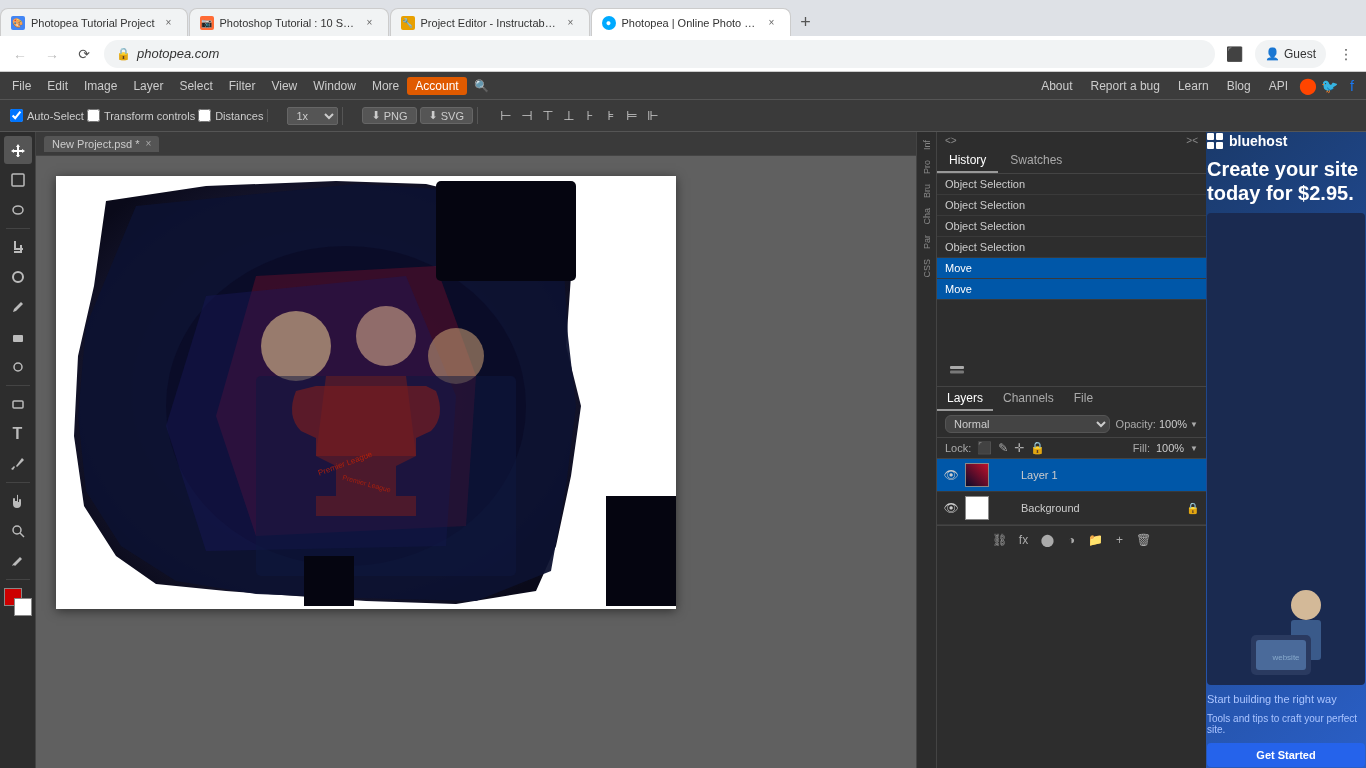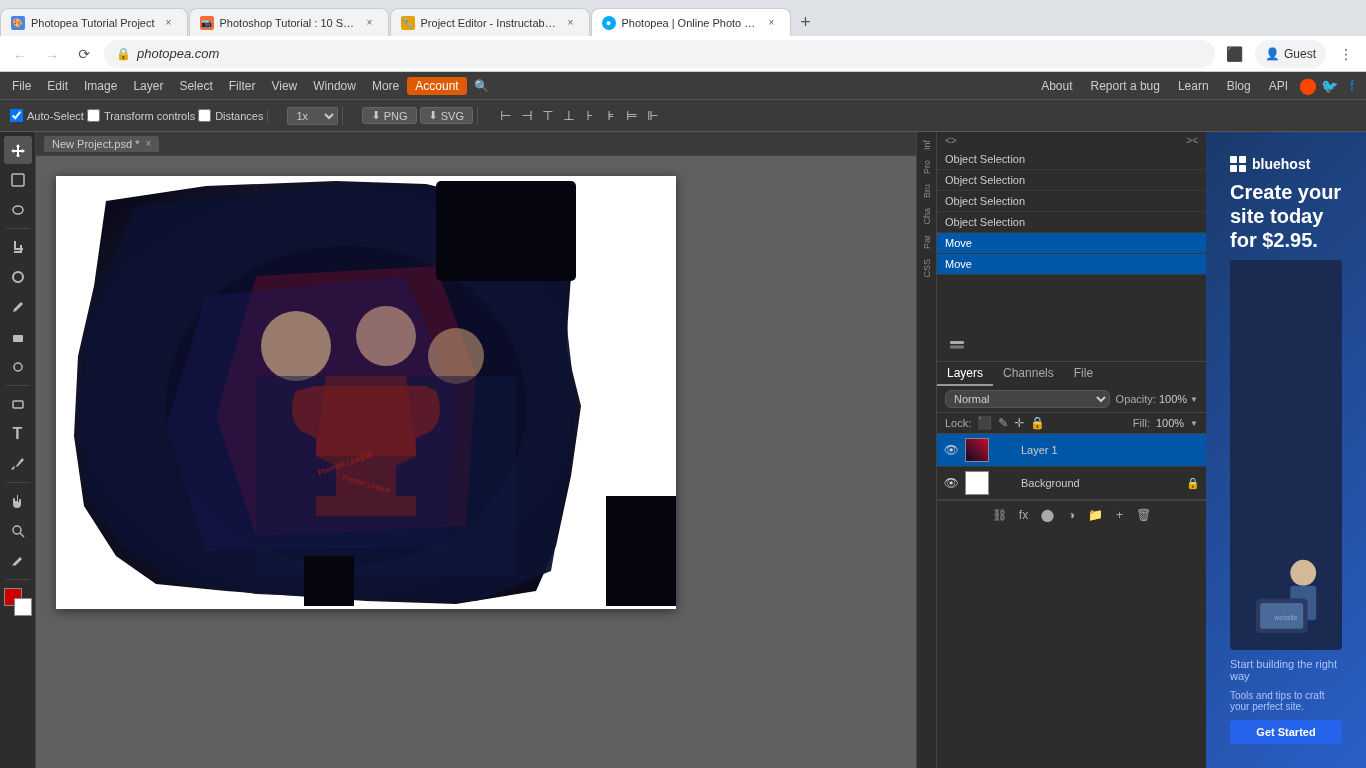--- a/index.html
+++ b/index.html
@@ -109,21 +109,21 @@
     .layers-bottom { display: flex; align-items: center; justify-content: center; gap: 4px; padding: 4px; border-top: 1px solid #444; background: #2d2d2d; }
     .lb-btn { width: 20px; height: 20px; display: flex; align-items: center; justify-content: center; cursor: pointer; color: #aaa; font-size: 12px; border-radius: 2px; }
 
     
     ::-webkit-scrollbar { width: 6px; height: 6px; }
     ::-webkit-scrollbar-track { background: #2b2b2b; }
     ::-webkit-scrollbar-thumb { background: #555; border-radius: 3px; }
 
     
     .ad-panel { width: 160px; background: #fff; flex-shrink: 0; overflow: hidden; }
-    .ad-content { width: 160px; background: linear-gradient(135deg, #1a3a6b 0%, #2a5fc7 100%); color: white; padding: 24px; height: 100%; display: flex; flex-direction: column; gap: 8px; }
+    .ad-content { width: 160px; background: linear-gradient(135deg, #1a3a6b 0%, #2a5fc7 100%); color: white; padding: 1px; height: 100%; display: flex; flex-direction: column; gap: 8px; }
     .ad-logo { display: flex; align-items: center; gap: 6px; font-weight: bold; font-size: 14px; }
     .ad-logo-icon { width: 16px; height: 16px; display: grid; grid-template-columns: 1fr 1fr; gap: 2px; }
     .ad-logo-dot { background: #fff; border-radius: 1px; }
     .ad-headline { font-size: 20px; font-weight: bold; line-height: 1.2; }
     .ad-sub { font-size: 11px; color: #aac4ff; }
     .ad-image { flex: 1; background: #1a2a50; border-radius: 4px; overflow: hidden; display: flex; align-items: flex-end; justify-content: center; }
     .ad-cta { background: #2563eb; color: white; text-align: center; padding: 6px; border-radius: 4px; font-size: 11px; font-weight: bold; cursor: pointer; border: none; }
     .ad-bottom-text { font-size: 10px; color: #aac4ff; }
 
     .canvas-svg { width: 620px; height: 430px; }
@@ -394,20 +394,24 @@
       <div class="si-item">CSS</div>
     </div>
 
     <div class="right-panel">
 
       <div class="panel-collapse">
         <span class="collapse-btn">&lt;&gt;</span>
         <span class="collapse-btn">&gt;&lt;</span>
       </div>
 
+      <div class="panel-tabs">
+        <div class="panel-tab active">History</div>
+        <div class="panel-tab">Swatches</div>
+      </div>
 
       <div class="history-list" style="max-height:180px;">
         <div class="history-item">Object Selection</div>
         <div class="history-item">Object Selection</div>
         <div class="history-item">Object Selection</div>
         <div class="history-item">Object Selection</div>
         <div class="history-item selected">Move</div>
         <div class="history-item selected">Move</div>
       </div>
 

